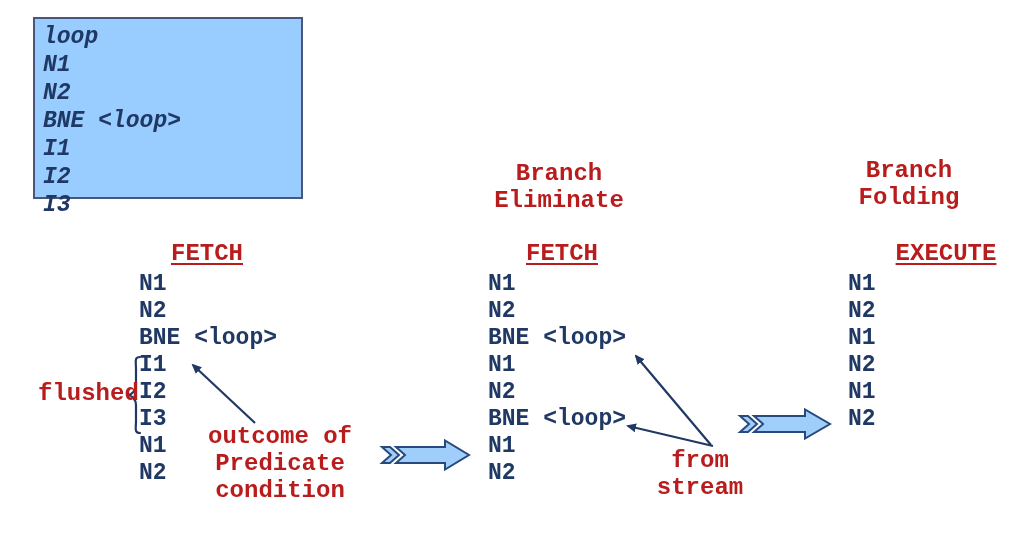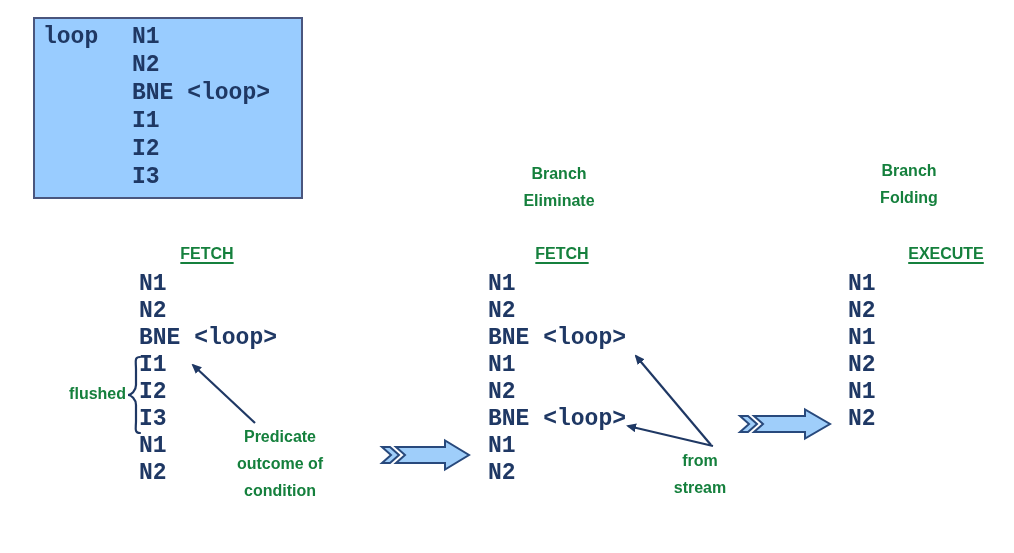--- a/index.html
+++ b/index.html
@@ -6,30 +6,30 @@
   .canvas {
     position:relative; width:1014px; height:553px; background:#ffffff;
     color:#1F3864; overflow:hidden;
   }
   .abs { position:absolute; }
   .mono {
     font-family:"Liberation Mono", monospace; font-weight:bold;
     font-size:23px; line-height:27px; white-space:pre; color:#1F3864;
   }
   .sans {
-    font-family:Liberation Sans, sans-serif; font-weight:bold;
-    font-size:16px; line-height:27px; color:#15803d;
+    font-family:Liberation Mono, monospace; font-weight:bold;
+    font-size:24px; line-height:27px; color:#b91c1c;
   }
   .center { text-align:center; }
   .right  { text-align:right; }
   .heading-text { text-decoration:underline; text-decoration-thickness:2px; text-underline-offset:3px;margin-left:20px; }
   .code-box {
     left:33px; top:17px; width:258px; height:174px;
     background:#99CCFF; border:2px solid #4A567E;
-    display:flex; flex-direction:row; padding-top:4px; padding-left:8px; box-sizing:content-box;
+    display:flex; flex-direction:column; padding-top:4px; padding-left:8px; box-sizing:content-box;font-style:italic;
   }
   .code-box .label-col { width:89px; }
   .code-box .mono { line-height:28px; }
   .overlay { left:0; top:0; width:1014px; height:553px; pointer-events:none; }
   .w200 { width:200px; }
 </style>
 </head>
 <body>
 
 <div class="canvas">
@@ -124,22 +124,22 @@
     <div class="mono">N2</div>
     <div class="mono">N1</div>
     <div class="mono">N2</div>
     <div class="mono">N1</div>
     <div class="mono">N2</div>
   </div>
 
   <div class="abs sans right" style="left:38px; top:380px; width:88px;">flushed</div>
 
   <div class="abs sans center w200" style="left:180px; top:423px;">
+    <div>outcome of</div>
     <div>Predicate</div>
-    <div>outcome of</div>
     <div>condition</div>
   </div>
 
   <div class="abs sans center w200" style="left:600px; top:447px;">
     <div>from</div>
     <div>stream</div>
   </div>
 
 </div>
 

